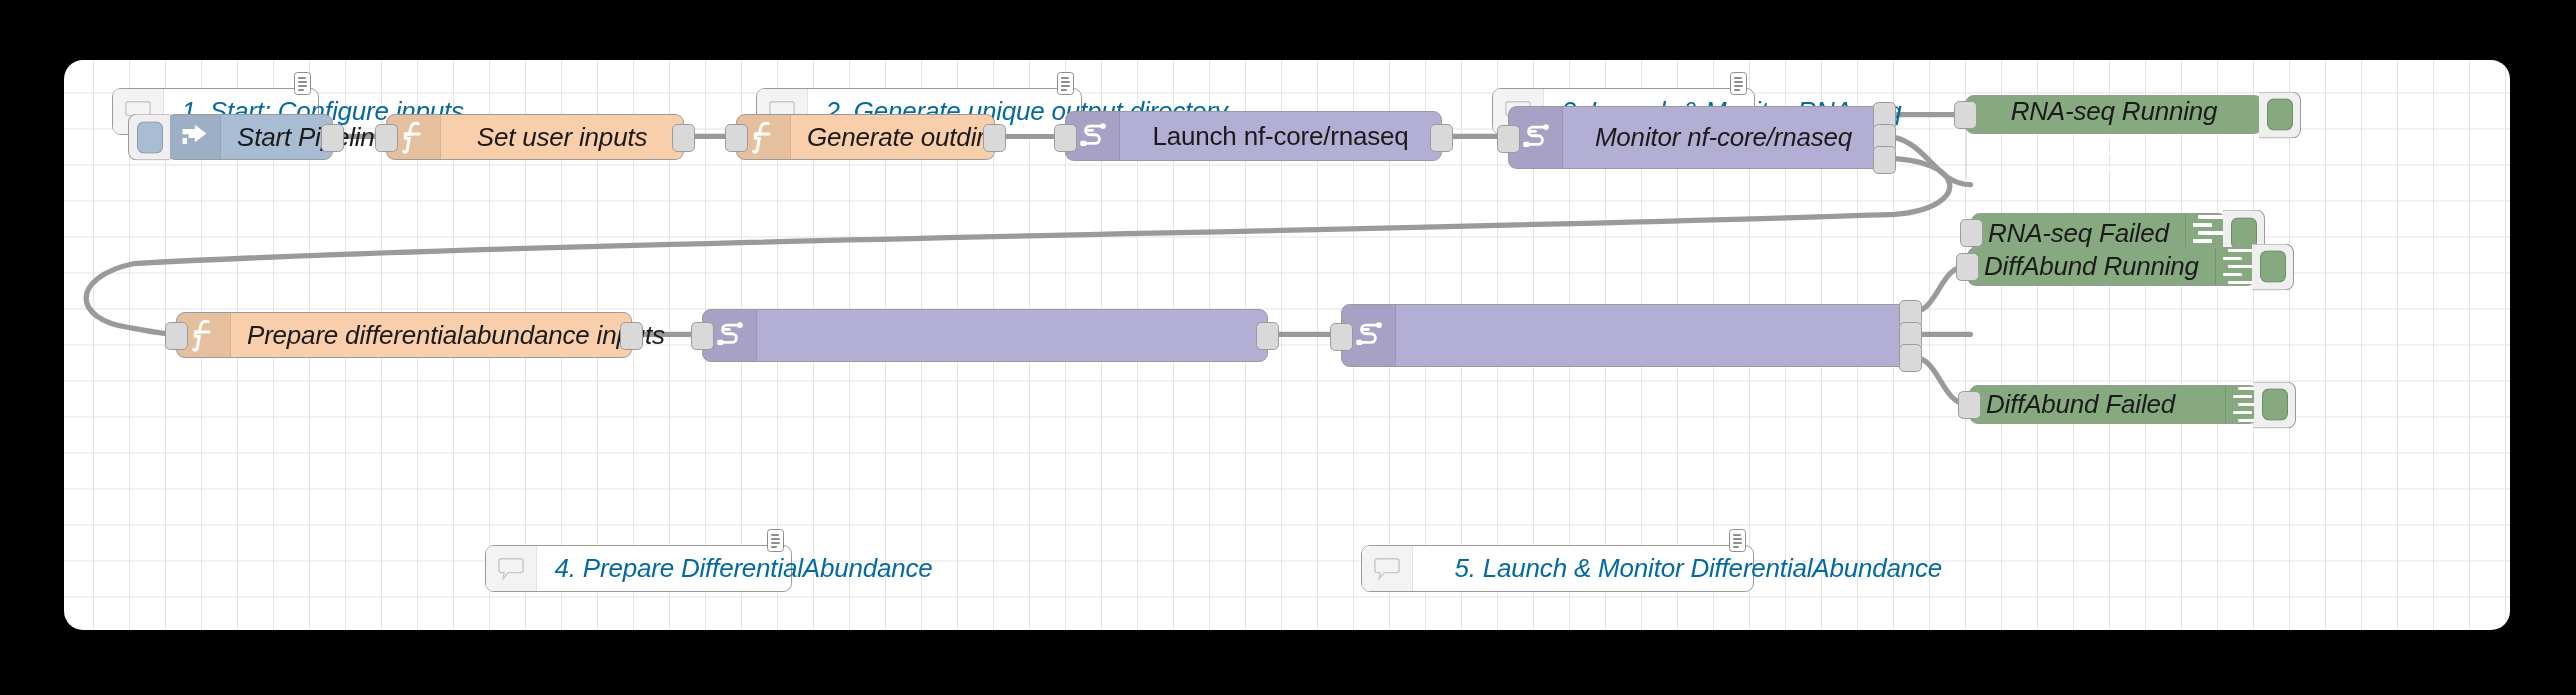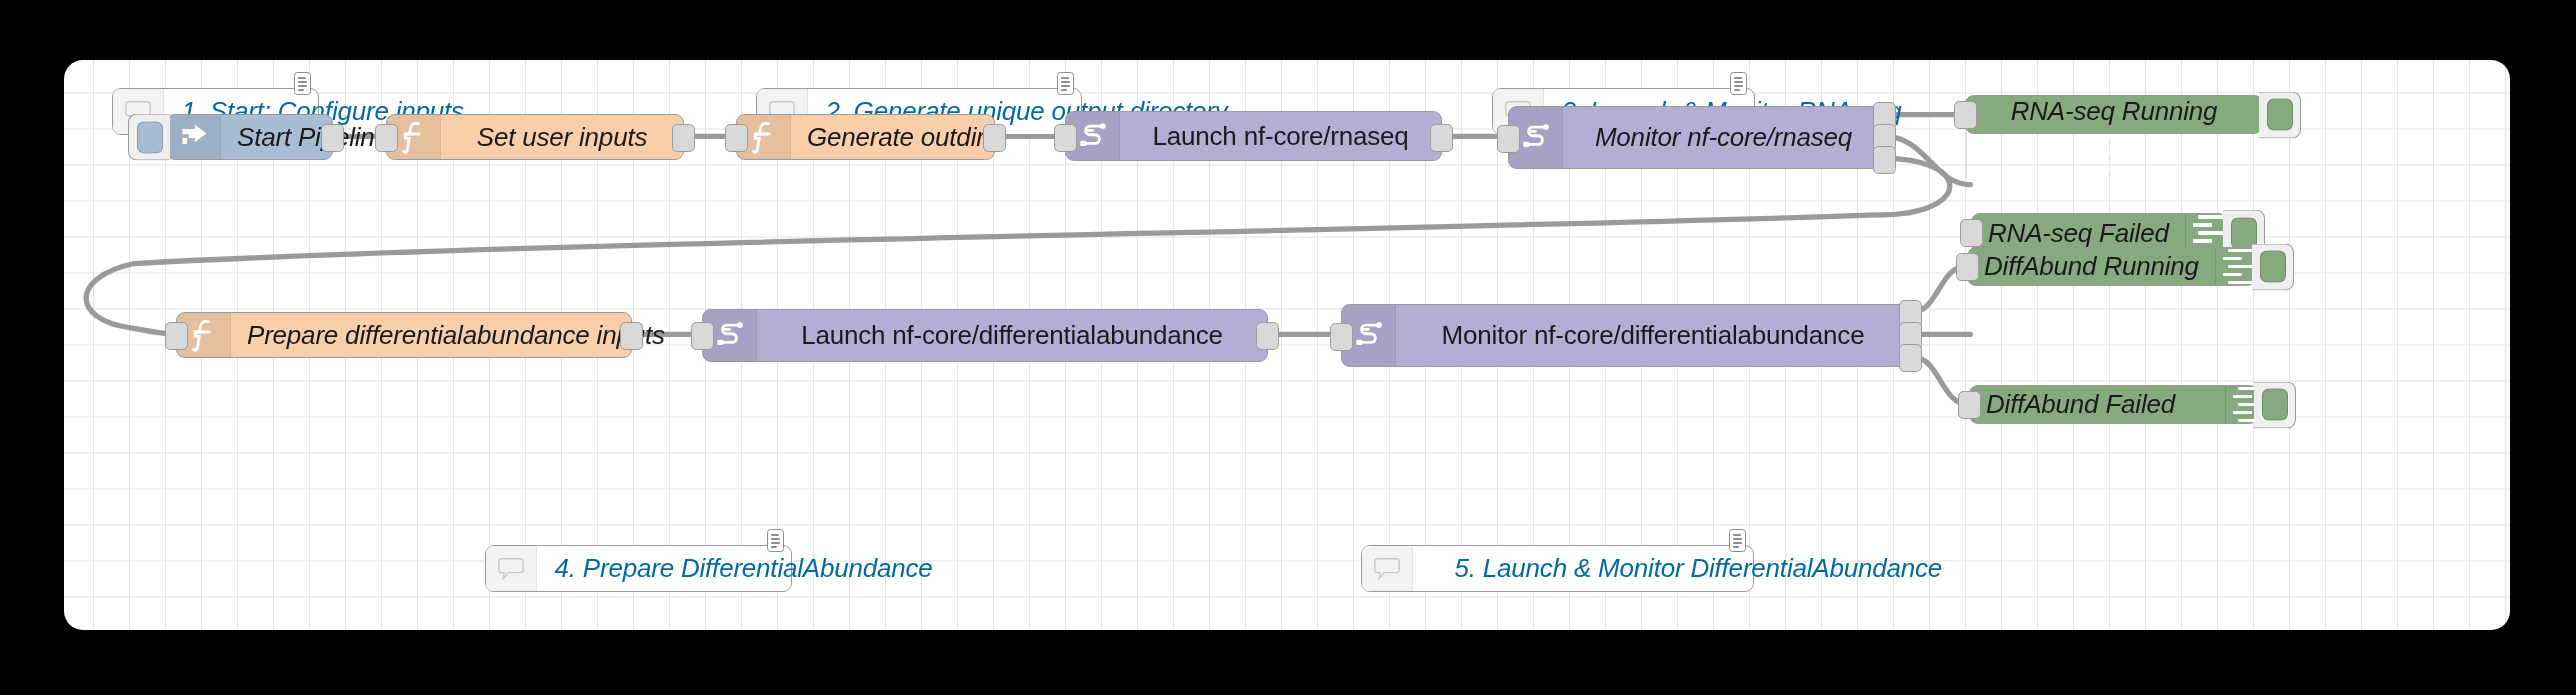--- a/index.html
+++ b/index.html
@@ -340,35 +340,33 @@
     <div class="node n-subflow" style="left:638px; top:249px; width:566px; height:53px;">
       <div class="port in" style="top:12.3px;"></div>
       <div class="icon-box">
         <svg width="33" height="33" viewBox="0 0 38 38">
             <path d="M30 7 H16 A5 5 0 0 0 16 17 H22 A5 5 0 0 1 22 27 H8" fill="none" stroke="#fff" stroke-width="3.2" stroke-linejoin="round"></path>
             <circle cx="31" cy="7" r="3.4" fill="#fff"></circle>
             <rect x="5" y="24" width="7" height="6" rx="1.5" fill="#fff"></rect>
             <path d="M13 12 L19 12" stroke="#fff" stroke-width="3" stroke-linecap="round"></path>
           </svg>
       </div>
-      <div class="label">Launch nf-core/differentialabundance</div>
       <div class="port out" style="top:12.3px;"></div>
     </div>
 
     <div class="node n-subflow" style="left:1277px; top:244px; width:570px; height:63px;">
       <div class="port in" style="top:17.5px;"></div>
       <div class="icon-box">
         <svg width="33" height="33" viewBox="0 0 38 38">
             <path d="M30 7 H16 A5 5 0 0 0 16 17 H22 A5 5 0 0 1 22 27 H8" fill="none" stroke="#fff" stroke-width="3.2" stroke-linejoin="round"></path>
             <circle cx="31" cy="7" r="3.4" fill="#fff"></circle>
             <rect x="5" y="24" width="7" height="6" rx="1.5" fill="#fff"></rect>
             <path d="M13 12 L19 12" stroke="#fff" stroke-width="3" stroke-linecap="round"></path>
           </svg>
       </div>
-      <div class="label">Monitor nf-core/differentialabundance</div>
       <div class="port out" style="top:-5.3px;"></div>
       <div class="port out" style="top:16.6px;"></div>
       <div class="port out" style="top:39px;"></div>
     </div>
 
     <div class="node n-debug" style="left:1901px; top:35px; width:298px; height:39px;flex-direction:column;">
       <div class="port in" style="top:5.3px;"></div>
       <div class="label italic">RNA-seq Running</div>
       <div class="dbg-strip">
           <i></i>

